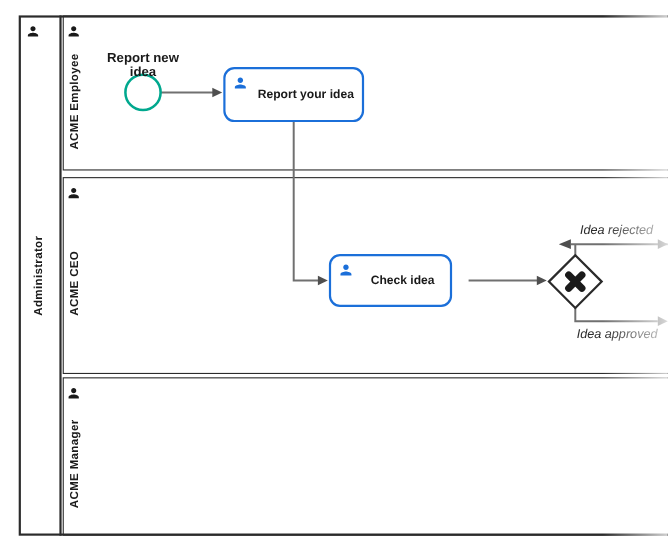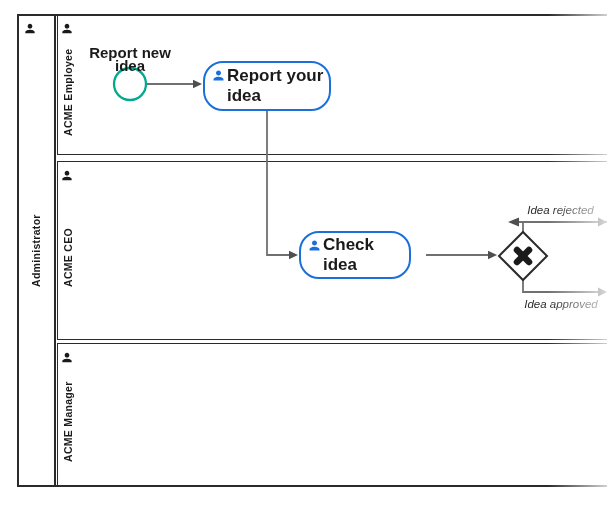--- a/index.html
+++ b/index.html
@@ -26,29 +26,29 @@
   .lane-label.l2{top:175px;height:165px;}
   .lane-label.l3{top:357px;height:130px;}
   
   .person{position:absolute;width:14px;height:15px;}
   .p-pool{left:23px;top:21px;}
   .p-l1{left:60px;top:21px;}
   .p-l2{left:60px;top:168px;}
   .p-l3{left:60px;top:350px;}
   
   .task{
-    position:absolute;border:2px solid #1b6fd9;border-radius:20px;background:#fff;
+    position:absolute;border:2px solid #1b6fd9;border-radius:10px;background:#fff;
     box-sizing:border-box;display:flex;align-items:center;justify-content:center;
-    font-weight:bold;font-size:17px;color:#1a1a1a;padding-left:22px;
+    font-weight:bold;font-size:11px;color:#1a1a1a;padding-left:22px;
   }
   .task-report{left:203px;top:61px;width:128px;height:50px;}
   .task-check{left:299px;top:231px;width:112px;height:48px;}
   .task .ticon{position:absolute;left:6px;top:5px;width:15px;height:15px;}
   
-  .flabel{position:absolute;font-size:15px;line-height:13px;text-align:center;}
+  .flabel{position:absolute;font-size:12px;line-height:13px;text-align:center;}
   .start-label{left:88px;top:46px;width:84px;font-weight:bold;color:#1a1a1a;}
   .edge-label{font-style:italic;color:#2b2b2b;font-size:11.5px;}
   .lbl-rejected{left:521px;top:204px;width:79px;}
   .lbl-approved{left:520px;top:298px;width:82px;}
   
   .wires{position:absolute;left:0;top:0;}
   
   .fade-right{
     position:absolute;top:0;left:548px;width:59px;height:506px;
     background:linear-gradient(to right, rgba(255,255,255,0), rgba(255,255,255,0.78));

